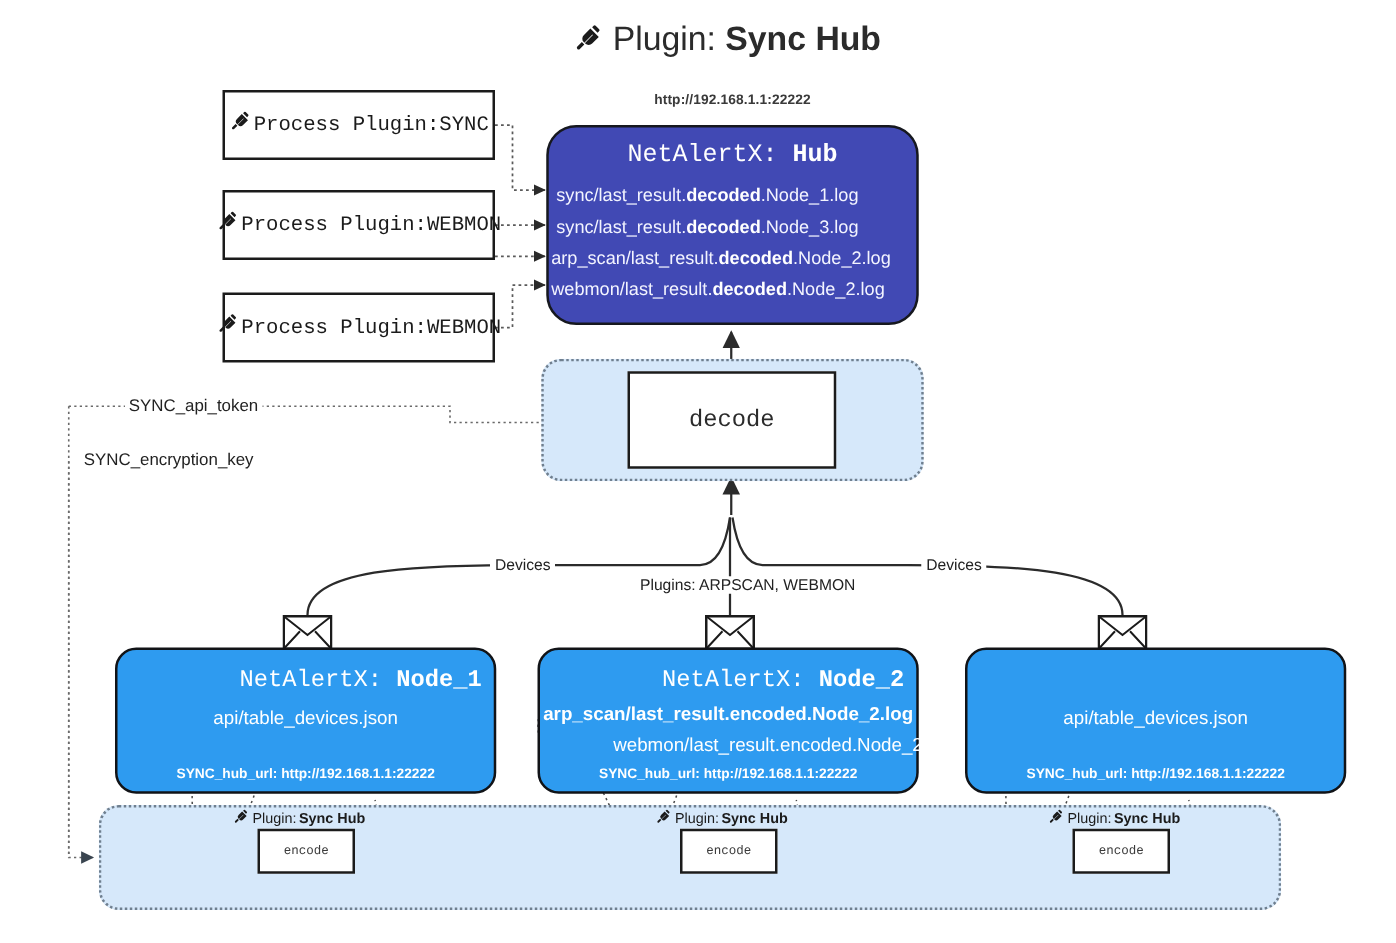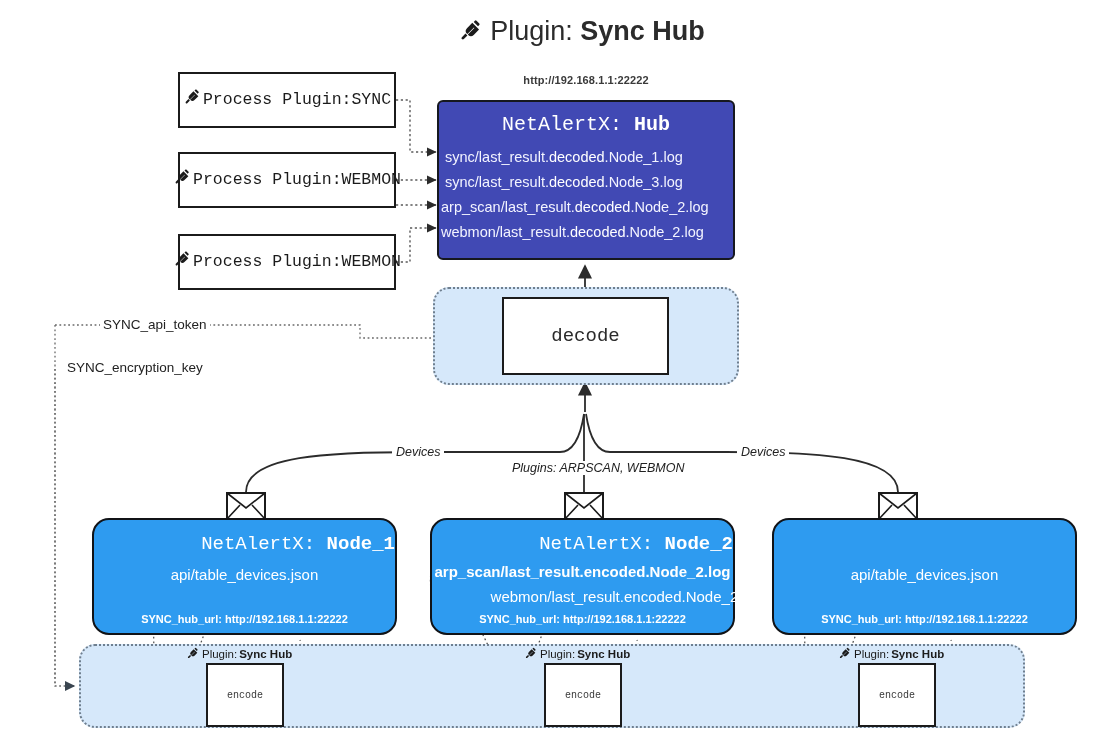--- a/index.html
+++ b/index.html
@@ -18,67 +18,67 @@
   .procbox{position:absolute;width:218px;height:56px;background:#ffffff;
            border:2px solid #1b1b1b;box-sizing:border-box;
            font-family:"Liberation Mono","DejaVu Sans Mono",monospace;
            font-size:16.5px;color:#1b1b1b;line-height:1.25;
            display:flex;align-items:center;justify-content:center;}
   .procbox .l1{display:flex;align-items:center;gap:1px;white-space:nowrap;}
   .procbox .l2{white-space:nowrap;}
 
   
   .hub{position:absolute;left:437px;top:100px;width:298px;height:160px;
-       background:#4149b4;border:2px solid #16181f;border-radius:6px;
+       background:#4149b4;border:2px solid #16181f;border-radius:24px;
        box-sizing:border-box;box-shadow:0 0 0 0 transparent;}
   .hub-title{position:absolute;left:0;top:11px;width:100%;text-align:center;
              font-family:"Liberation Mono","DejaVu Sans Mono",monospace;
              font-size:20px;color:#ffffff;white-space:nowrap;}
   .hub-title .b{font-weight:bold;}
   .hub-line{position:absolute;left:6px;color:#f3f4ff;font-size:14.5px;white-space:nowrap;}
-  .hub-line .b{font-weight:normal;color:#ffffff;text-align:center;}
+  .hub-line .b{font-weight:bold;color:#ffffff;text-align:center;}
   .huburl{position:absolute;left:437px;top:74px;width:298px;text-align:center;
           font-size:11px;font-weight:bold;color:#3a3a3a;letter-spacing:.1px;}
 
   
   .cluster{position:absolute;background:#d6e8fa;border:2px dotted #6f7f8f;
            border-radius:16px;box-sizing:border-box;}
   .decode-cluster{left:433px;top:287px;width:306px;height:98px;}
   .decodebox{position:absolute;left:502px;top:297px;width:167px;height:78px;
              background:#ffffff;border:2px solid #1b1b1b;box-sizing:border-box;
              display:flex;align-items:center;justify-content:center;
              font-family:"Liberation Mono","DejaVu Sans Mono",monospace;
              font-size:19px;color:#2b2b2b;}
 
   
   .node{position:absolute;width:305px;height:117px;background:#2e9bf0;
         border:2.5px solid #111317;border-radius:17px;box-sizing:border-box;}
-  .node-title{position:absolute;left:0;top:13px;width:100%;text-align:right;
+  .node-title{position:absolute;left:0;top:13px;width:100%;text-align:center;
               font-family:"Liberation Mono","DejaVu Sans Mono",monospace;
-              font-size:19px;color:#ffffff;white-space:nowrap;}
+              font-size:19px;color:#ffffff;white-space:nowrap;padding-left:44px;}
   .node-title .b{font-weight:bold;}
   .node-line{position:absolute;left:0;width:100%;text-align:center;
              font-size:15px;color:#ffffff;white-space:nowrap;}
   .node-url{position:absolute;left:0;bottom:8px;width:100%;text-align:center;
             font-size:11px;font-weight:bold;color:#ffffff;white-space:nowrap;}
 
   
   .band{left:79px;top:644px;width:946px;height:84px;}
-  .encbox{position:absolute;width:78px;height:64px;background:#ffffff;
+  .encbox{position:absolute;width:78px;height:36px;background:#ffffff;
           border:2px solid #1b1b1b;box-sizing:border-box;
           display:flex;align-items:center;justify-content:center;
           font-family:"Liberation Mono","DejaVu Sans Mono",monospace;
           font-size:10px;color:#3a3a3a;}
   .plugtag{position:absolute;font-size:11.5px;color:#1b1b1b;white-space:nowrap;
            display:flex;align-items:center;gap:2px;}
   .plugtag .b{font-weight:bold;}
 
   
   .elabel{position:absolute;font-size:12.5px;color:#222;background:#ffffff;
-          padding:0 4px;white-space:nowrap;font-style:italic;}
+          padding:0 4px;white-space:nowrap;}
   .klabel{position:absolute;font-size:13.5px;color:#222;background:#ffffff;
           padding:0 3px;white-space:nowrap;}
 </style>
 </head>
 <body>
 
 <div class="stage">
 
   <svg class="wires" viewBox="0 0 1117 754">
     <defs>

